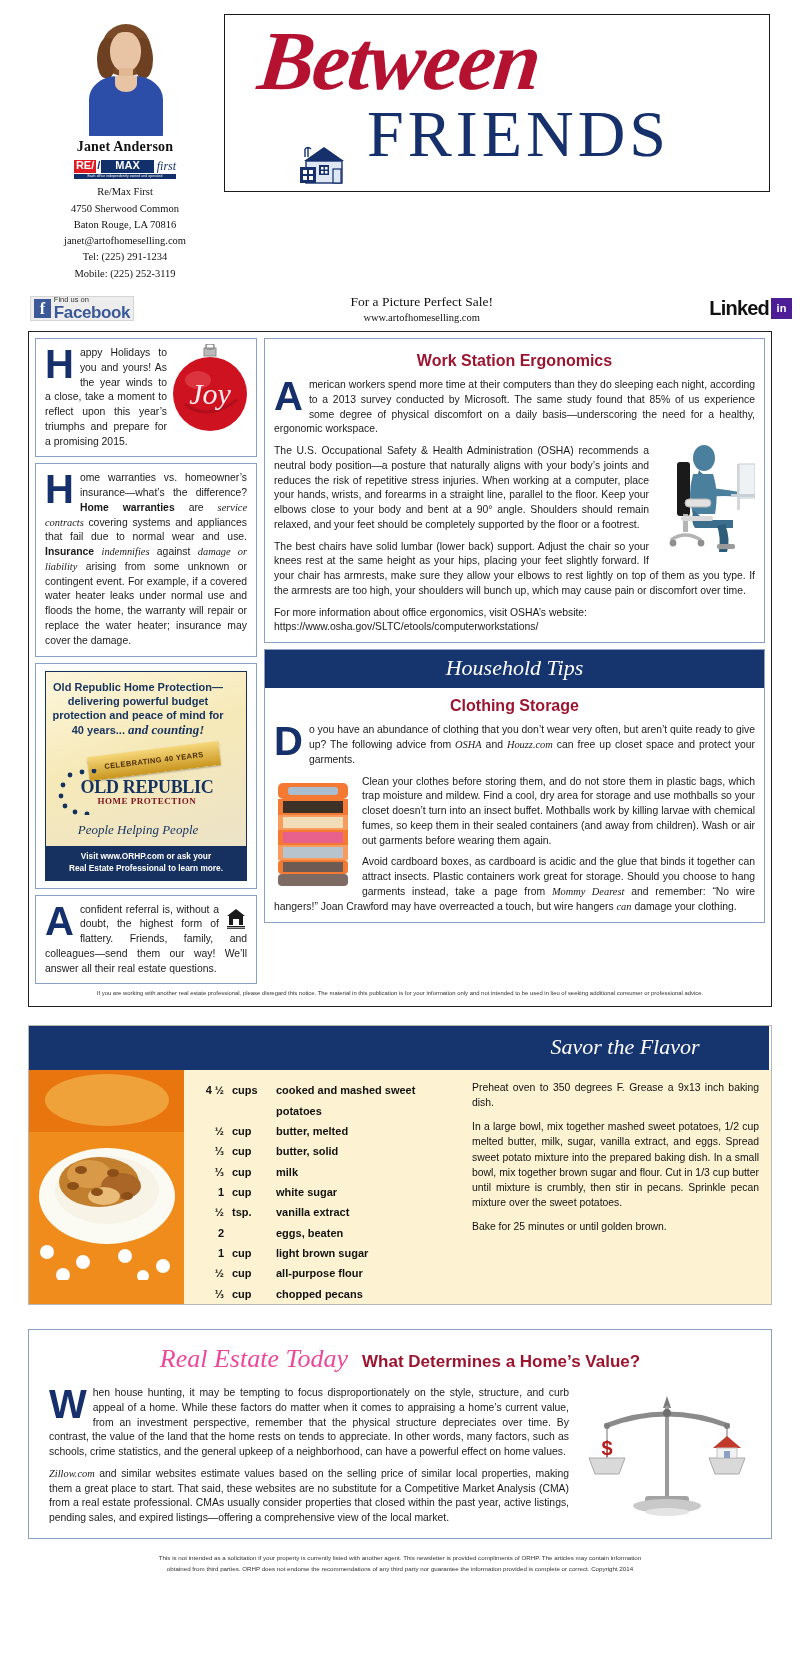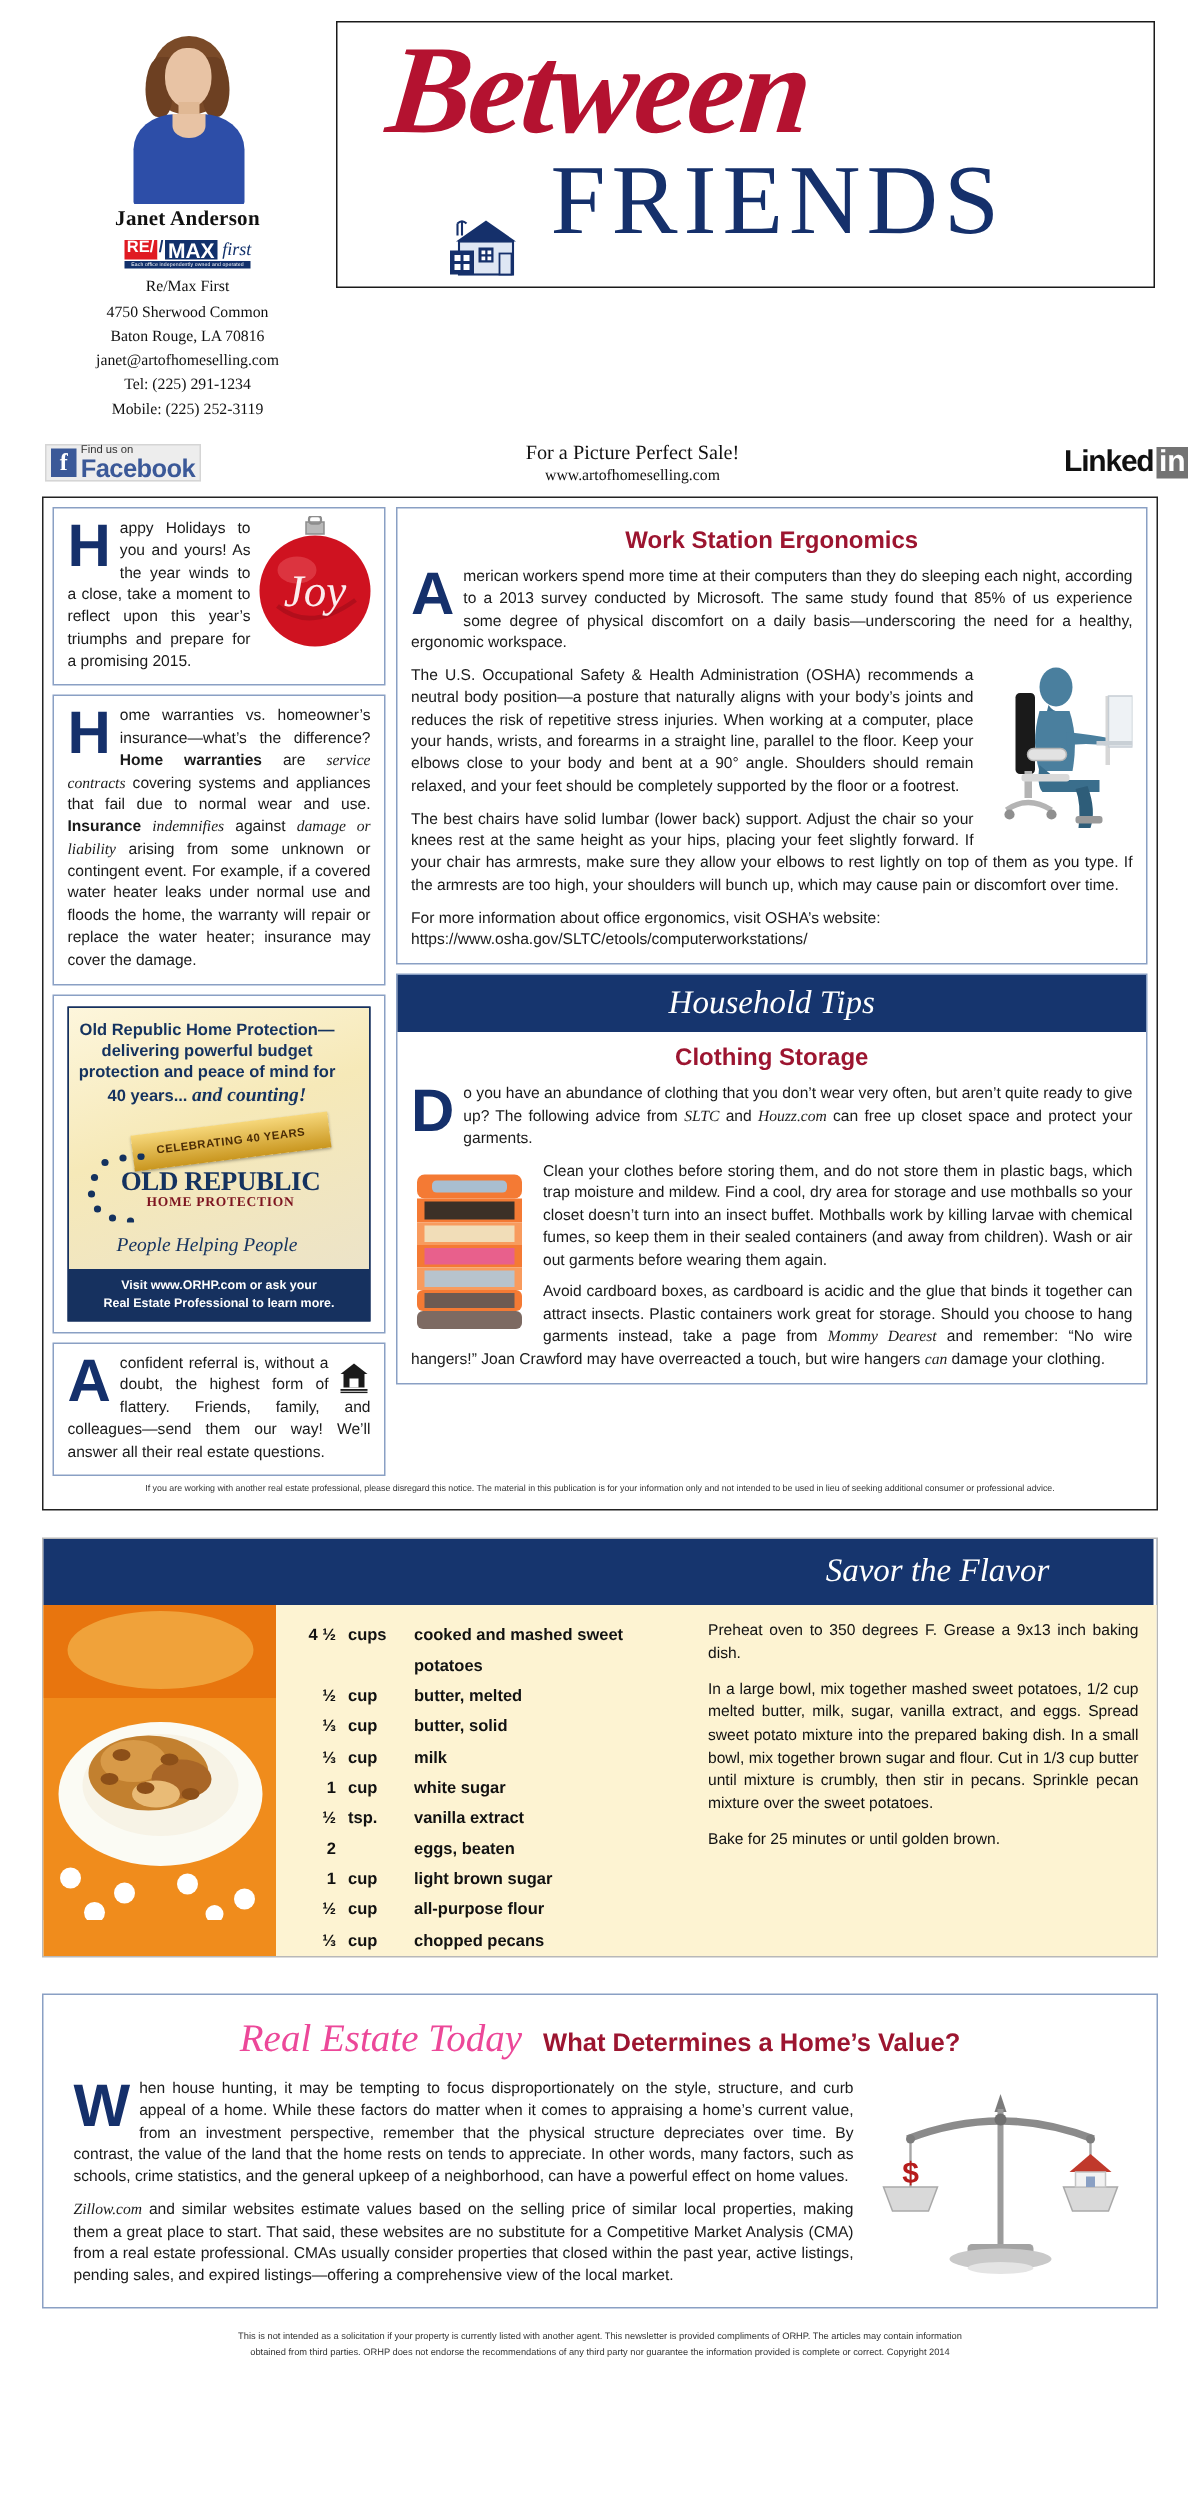--- a/index.html
+++ b/index.html
@@ -34,21 +34,21 @@
              background:#2d4ea8; border-radius:38% 38% 6% 6%; }
   .ph-vneck { position:absolute; left:36px; top:58px; width:22px; height:16px;
               background:#e8c3a4; border-radius:0 0 60% 60%; }
   .agent-name { font-family:"Liberation Serif", serif; font-size:14px; font-weight:bold;
                 color:#111; margin:3px 0 5px 0; letter-spacing:.2px; }
   .remax-logo { display:inline-block; line-height:1; margin-bottom:5px; }
   .remax-bar { display:flex; align-items:stretch; height:13px; }
   .rm-red { background:#e01a22; color:#fff; font-weight:bold; font-size:11px;
             padding:0 2px; font-family:"Liberation Sans", sans-serif; }
   .rm-white{ background:#fff; color:#11306b; font-weight:bold; font-size:11px; padding:0 1px; }
-  .rm-blue { background:#11306b; color:#fff; font-weight:bold; font-size:14px; padding:0 2px; }
+  .rm-blue { background:#11306b; color:#fff; font-weight:bold; font-size:11px; padding:0 14px; }
   .rm-first{ font-family:"Liberation Serif", serif; font-style:italic; font-size:12px;
              color:#11306b; padding-left:3px; }
   .rm-tag { font-size:3.4px; color:#111; letter-spacing:.1px; margin-top:1px;
             background:#11306b; color:#fff; padding:1px 2px; }
   .agent-line { font-family:"Liberation Serif", serif; font-size:10.5px; color:#111;
                 line-height:1.55; }
 
   .logo-col { flex:1; padding-left:4px; }
   .logo-box { border:1.3px solid #1a1a1a; height:178px; position:relative; overflow:hidden;
               background:#fff; }
@@ -68,22 +68,22 @@
           text-align:center; }
   .fb-txt { margin-left:3px; line-height:1.05; }
   .fb-t1 { font-size:7.5px; font-weight:normal; color:#333; }
   .fb-t2 { font-size:17px; font-weight:bold; color:#3b5998; letter-spacing:-.4px; }
   .tagline-col { flex:1; text-align:center; font-family:"Liberation Serif", serif; }
   .tagline1 { font-size:13.5px; color:#111; }
   .tagline2 { font-size:10.5px; color:#111; margin-top:2px; }
   .li-badge { display:flex; align-items:center; margin-right:8px; }
   .li-text { font-size:20px; font-weight:bold; color:#111; letter-spacing:-.8px;
              font-family:"Liberation Sans", sans-serif; }
-  .li-in { width:21px; height:21px; background:#737373; color:#fff; font-weight:bold;
-           font-size:20px; text-align:center; line-height:21px; margin-left:2px;
+  .li-in { width:21px; height:21px; background:#4c1d95; color:#fff; font-weight:bold;
+           font-size:11px; text-align:center; line-height:21px; margin-left:2px;
            font-family:"Liberation Sans", sans-serif; }
 
   
   .main-box { margin: 6px 28px 0 28px; border:1.4px solid #222; padding:6px; background:#fff; }
   .main-cols { display:flex; gap:7px; }
   .col-left { width:222px; }
   .col-right { flex:1; }
 
   .panel { border:1px solid #8aa0c4; padding:7px 9px; margin-bottom:6px; background:#fff; }
   .panel-last { margin-bottom:0; }
@@ -369,21 +369,21 @@
               <span>https://www.osha.gov/SLTC/etools/computerworkstations/</span>
             </p>
           </div>
         </div>
 
         <div class="panel panel-last" style="padding:0;">
           <div class="sec-bar">Household Tips</div>
           <div style="padding:3px 9px 8px 9px;">
             <div class="sec-head">Clothing Storage</div>
             <div class="body-txt">
-              <p><span class="dropcap">D</span><span>o you have an abundance of clothing that you don’t wear very often, but aren’t quite ready to give up?  The following advice from </span><i>SLTC</i><span> and </span><i>Houzz.com</i><span> can free up closet space and protect your garments.</span></p>
+              <p><span class="dropcap">D</span><span>o you have an abundance of clothing that you don’t wear very often, but aren’t quite ready to give up?  The following advice from </span><i>OSHA</i><span> and </span><i>Houzz.com</i><span> can free up closet space and protect your garments.</span></p>
 
               <svg class="clothes-img" viewBox="0 0 78 112">
                 <rect x="4" y="4" width="70" height="16" rx="5" fill="#f47a34"></rect>
                 <rect x="14" y="8" width="50" height="8" rx="3" fill="#a9bed0"></rect>
                 <rect x="4" y="20" width="70" height="16" fill="#f47a34"></rect>
                 <rect x="9" y="22" width="60" height="12" fill="#3c3027"></rect>
                 <rect x="4" y="36" width="70" height="15" fill="#f89b5e"></rect>
                 <rect x="9" y="38" width="60" height="11" fill="#f1ddb8"></rect>
                 <rect x="4" y="51" width="70" height="15" fill="#f47a34"></rect>
                 <rect x="9" y="53" width="60" height="11" fill="#e8608c"></rect>

